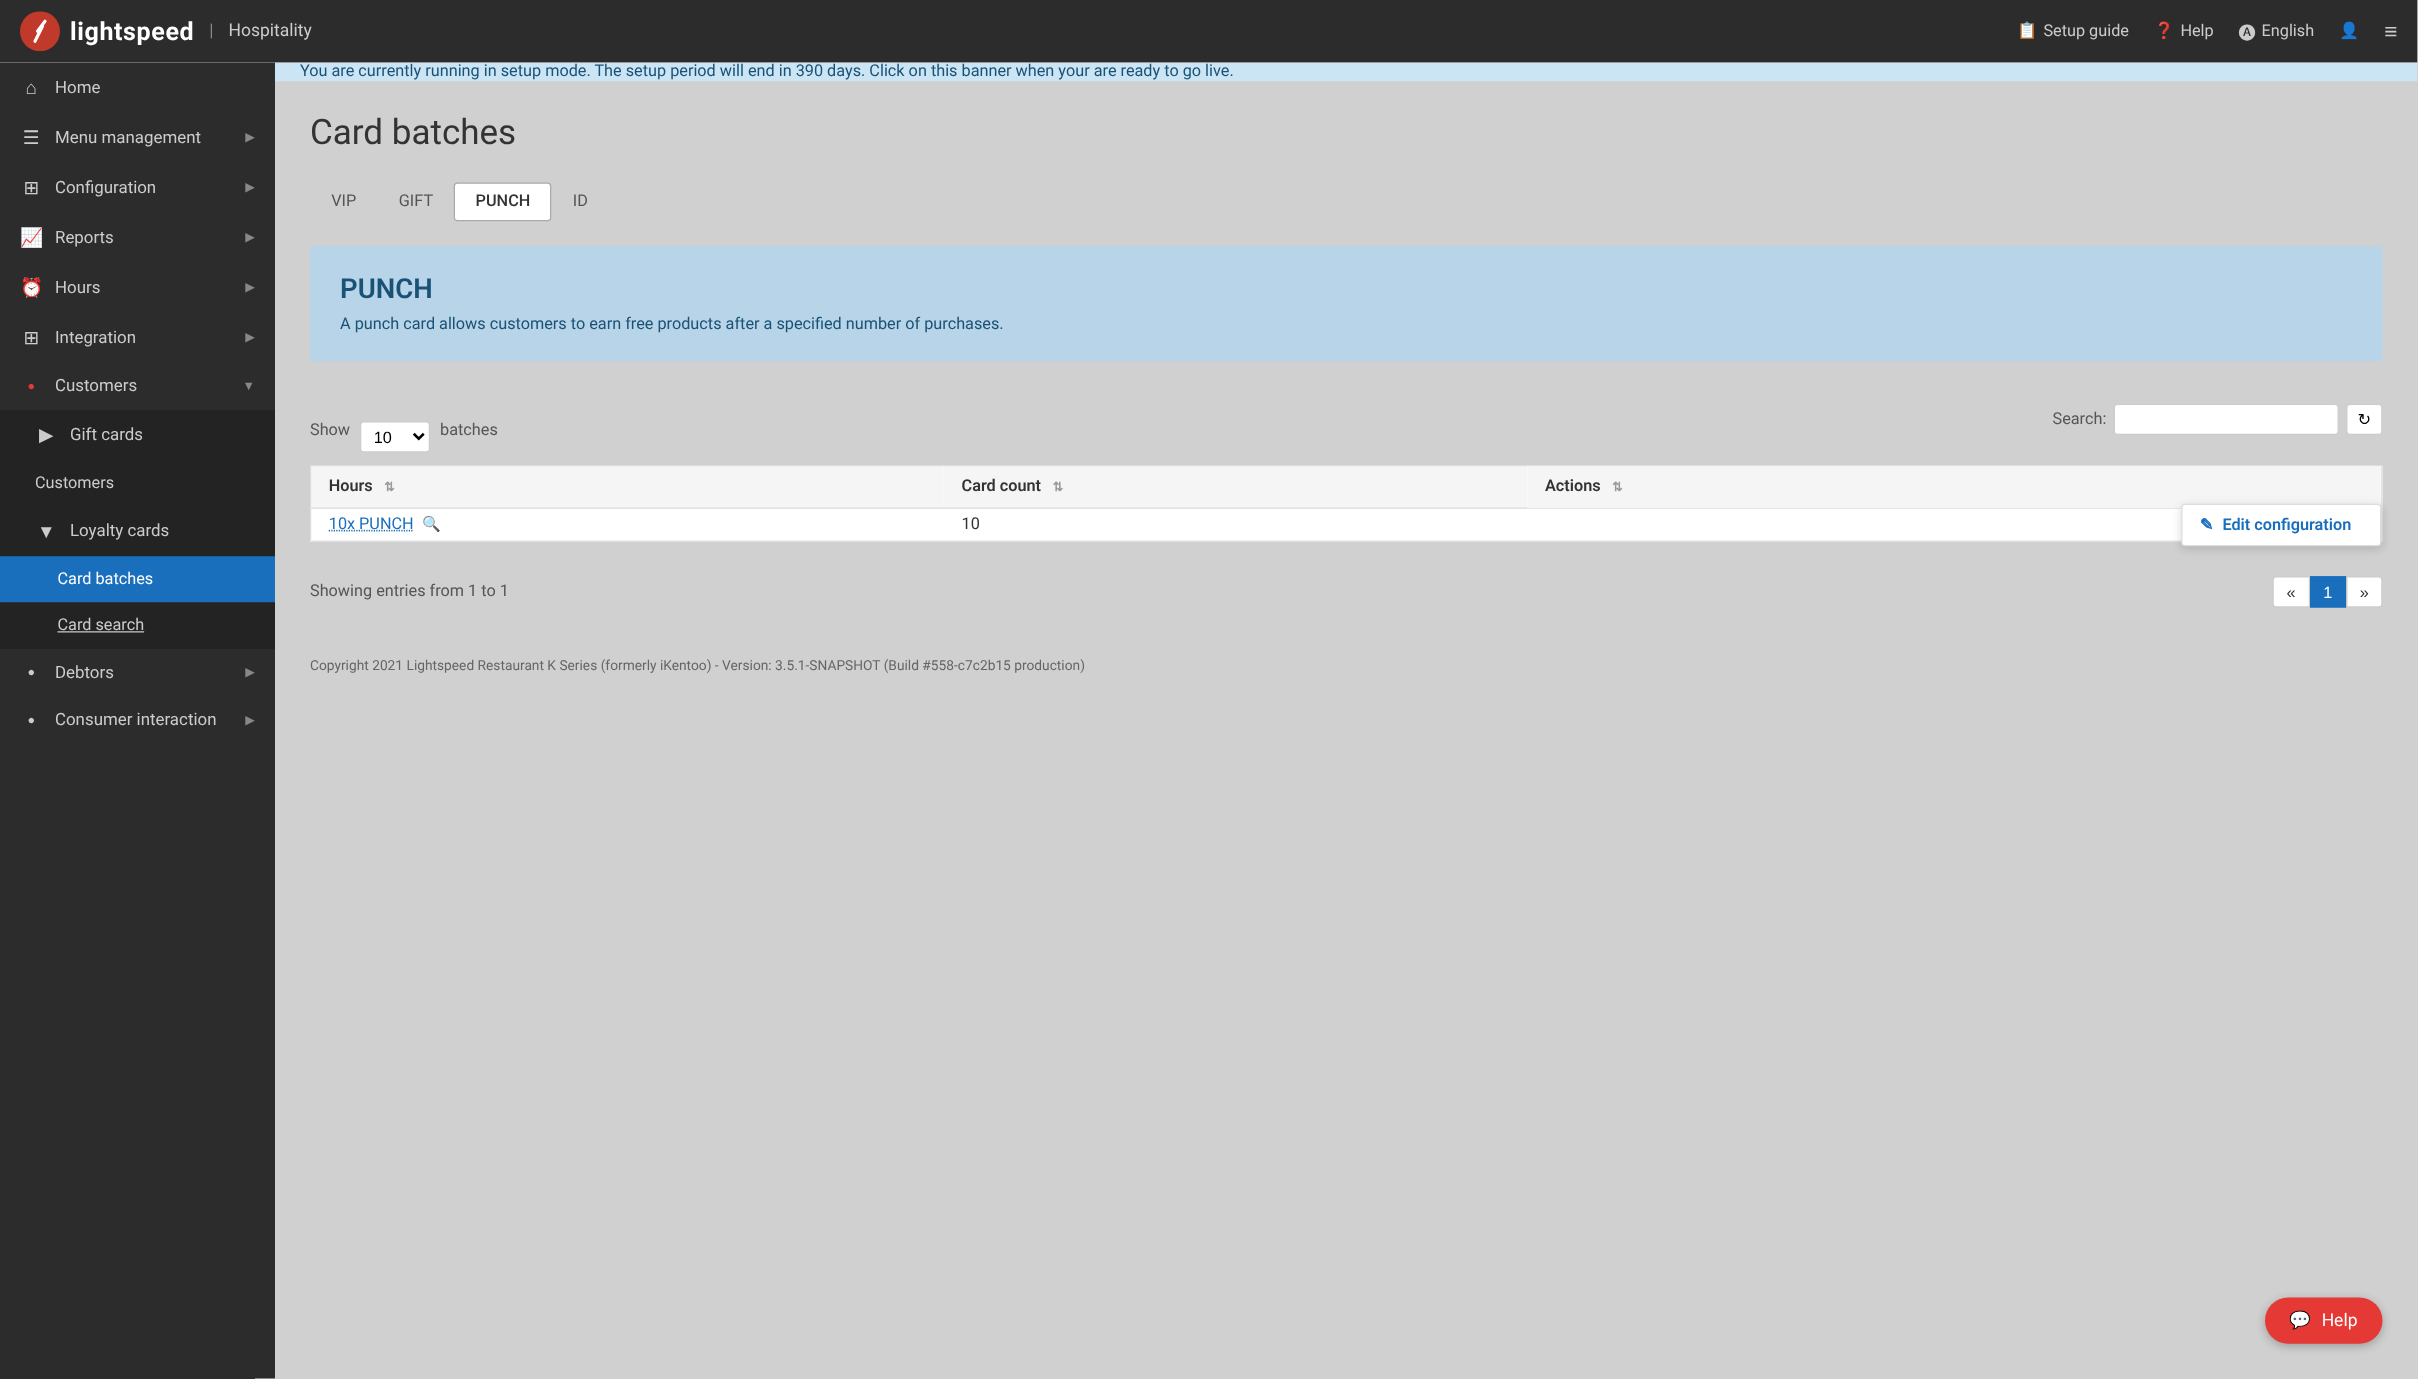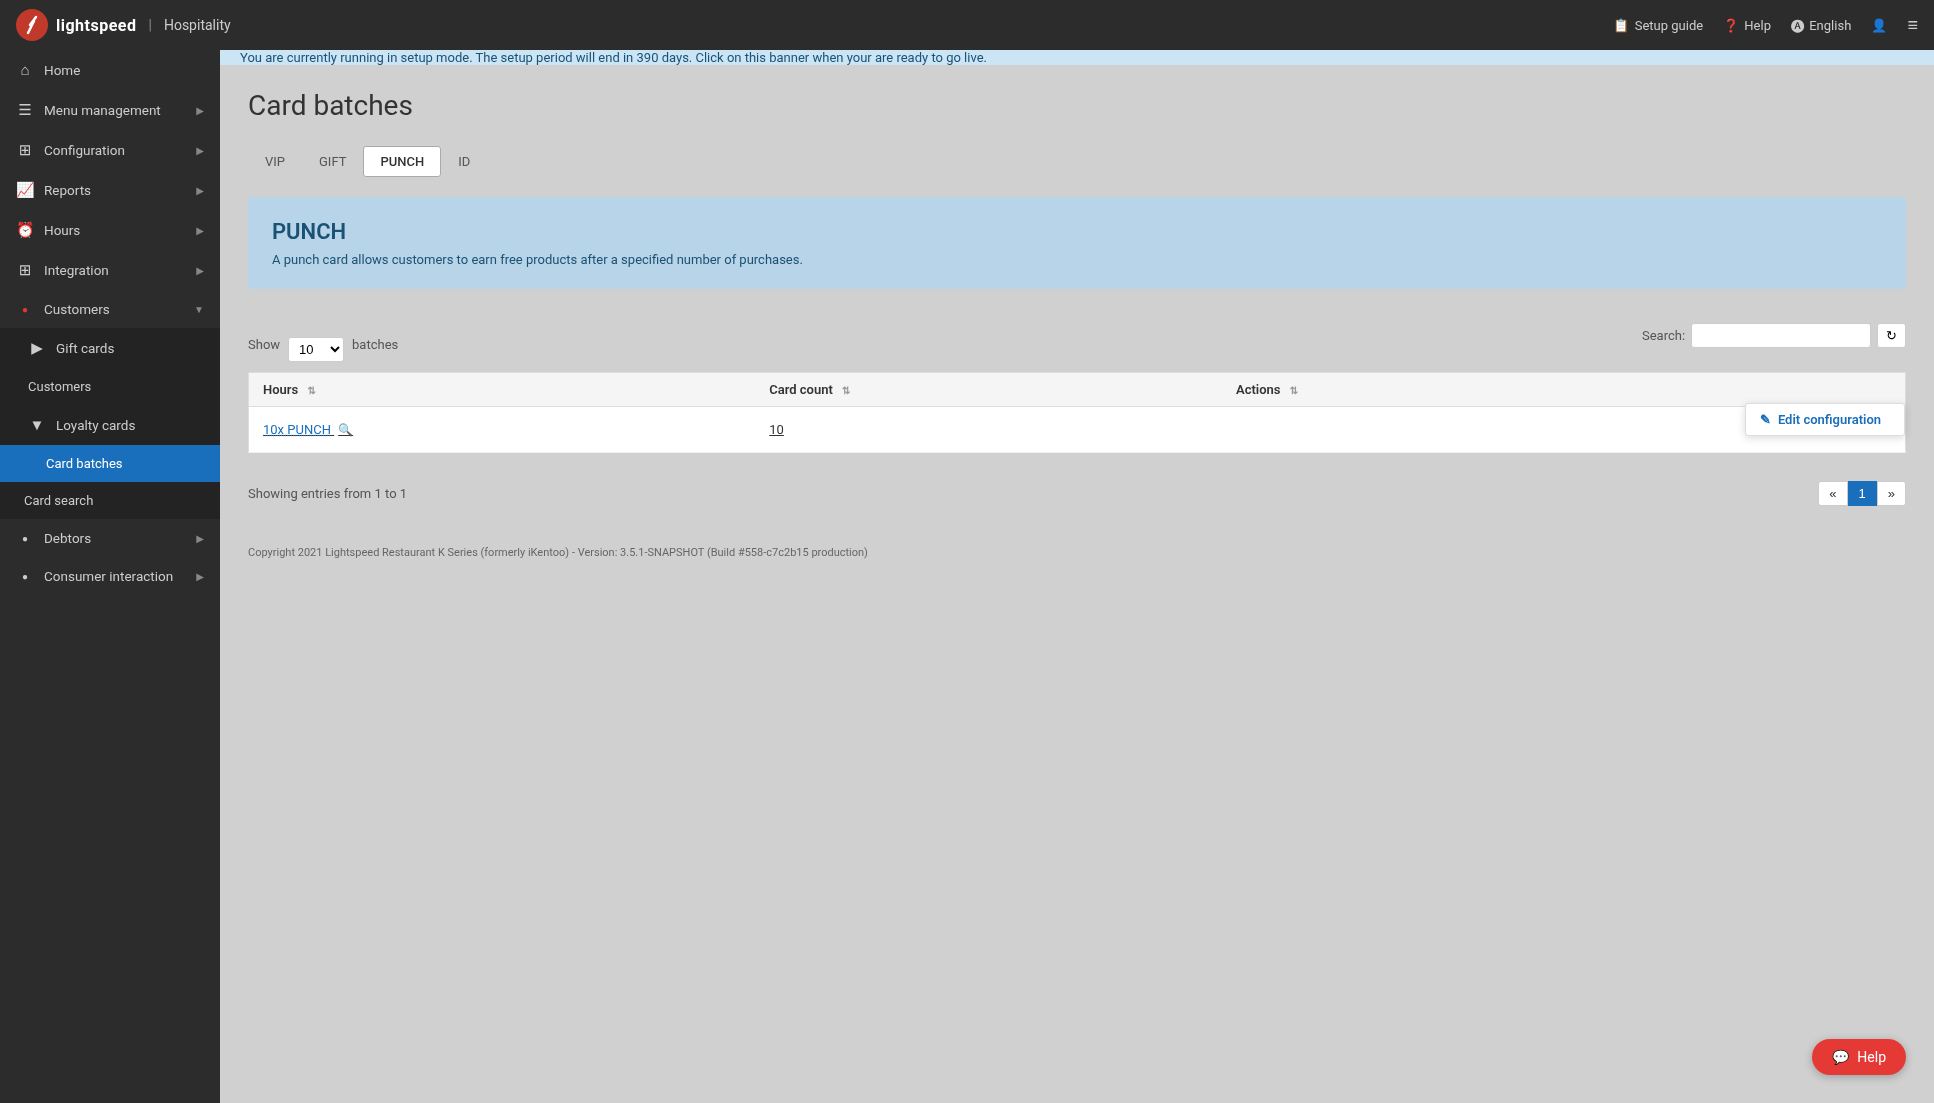--- a/index.html
+++ b/index.html
@@ -209,26 +209,25 @@
       border-bottom: 1px solid #ddd;
       white-space: nowrap;
     }
     .data-table th .sort-arrows {
       display: inline-block;
       margin-left: 6px;
       color: #999;
       font-size: 10px;
     }
     .data-table td {
-      padding: 15px 14px;
+      padding: 5px 14px;
       font-size: 13px;
       color: #333;
       border-bottom: 1px solid #eee;
       vertical-align: middle;
-      text-decoration: underline;
     }
     .link-cell {
       color: #1a6fbd;
       cursor: pointer;
       text-decoration: underline dotted;
     }
     .search-icon-inline {
       color: #1a6fbd;
       margin-left: 4px;
       font-size: 12px;
@@ -327,21 +326,21 @@
 </head>
 <body>
 
 <div class="topnav">
   <div class="topnav-logo">
 
     <svg class="logo-icon" viewBox="0 0 32 32" fill="none">
       <circle cx="16" cy="16" r="16" fill="#c0392b"></circle>
       <path d="M12 24 L18 12 L14 16 L20 8" stroke="#fff" stroke-width="2.5" stroke-linecap="round" stroke-linejoin="round" fill="none"></path>
     </svg>
-    <span style="color:#fff; font-weight:700; font-size:16px; letter-spacing:0.5px;">lightspeed</span>
+    <span style="color:#fff; font-weight:700; font-size:20px; letter-spacing:0.5px;">lightspeed</span>
     <span style="color:#888; margin:0 4px;">|</span>
     <span style="color:#ccc; font-size:14px;">Hospitality</span>
   </div>
   <div class="topnav-right">
     <div class="topnav-link">
       <span>📋</span>
       <span>Setup guide</span>
     </div>
     <div class="topnav-link">
       <span>❓</span>
@@ -414,21 +413,21 @@
       </div>
 
       <div class="sidebar-section-header" style="padding-left:28px;">
         <span class="icon">▼</span>
         <span>Loyalty cards</span>
       </div>
       <div class="sidebar-sub-sub">
         <div class="sidebar-item active" style="padding-left:46px;">
           <span>Card batches</span>
         </div>
-        <div class="sidebar-item" style="padding-left:24px; background:#232323;">
+        <div class="sidebar-item" style="padding-left:46px; background:#232323;text-decoration:underline;">
           <span>Card search</span>
         </div>
       </div>
     </div>
 
     <div class="sidebar-section-header">
       <span class="icon" style="font-size:10px;">●</span>
       <span>Debtors</span>
       <span class="arrow">▶</span>
     </div>

